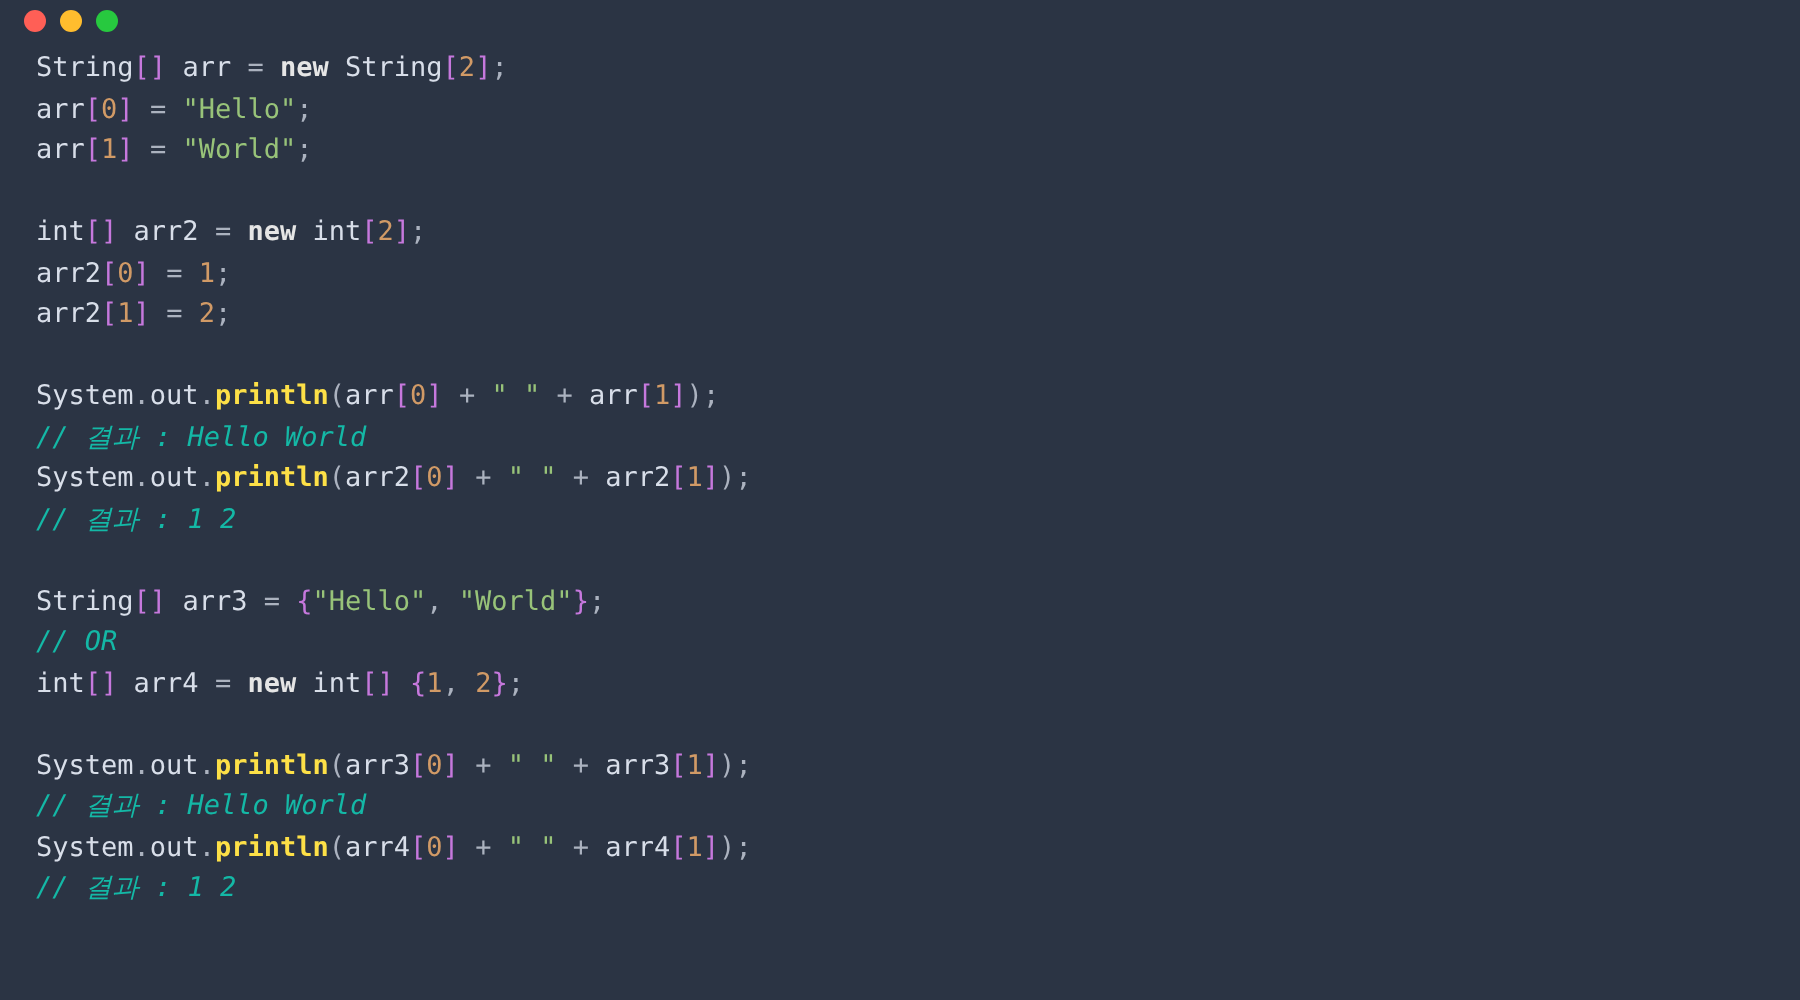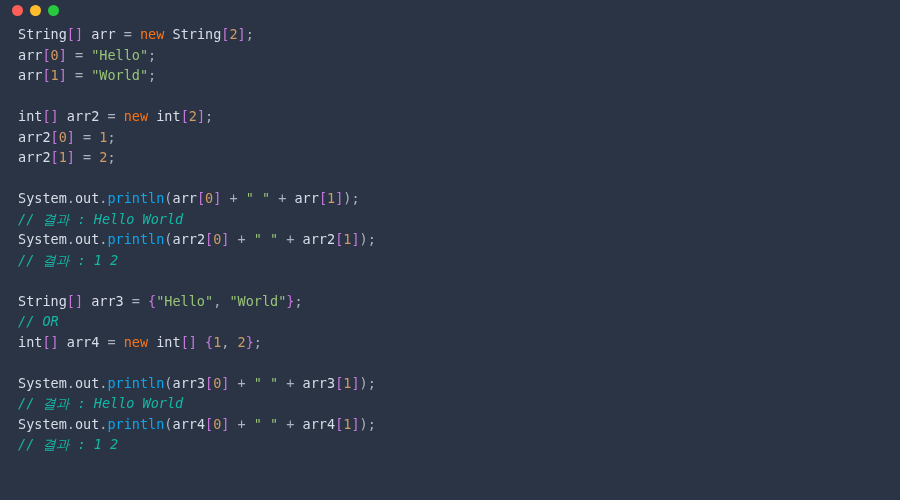--- a/index.html
+++ b/index.html
@@ -27,23 +27,23 @@
     .tl-red { background: #ff5f56; }
     .tl-yellow { background: #ffbd2e; }
     .tl-green { background: #27c93f; }
     .code-area {
       padding: 14px 18px;
       line-height: 20.5px;
       white-space: pre;
       color: #d8dee9;
     }
     .tok-type    { color: #d8dee9; text-align: right; }
-    .tok-keyword { color: #f97316; }
+    .tok-keyword { color: #e5e5e5; font-weight: bold; }
     .tok-ident   { color: #d8dee9; }
-    .tok-func    { color: #0ea5e9; }
+    .tok-func    { color: #fde047; font-weight: bold; }
     .tok-num     { color: #d19a66; }
     .tok-str     { color: #98c379; }
     .tok-op      { color: #abb2bf; }
     .tok-punct   { color: #abb2bf; }
     .tok-bracket { color: #c678dd; }
     .tok-comment { color: #14b8a6; font-style: italic; }
     .line { display: block; }
     .blank { height: 20.5px; }
   </style>
 </head>

